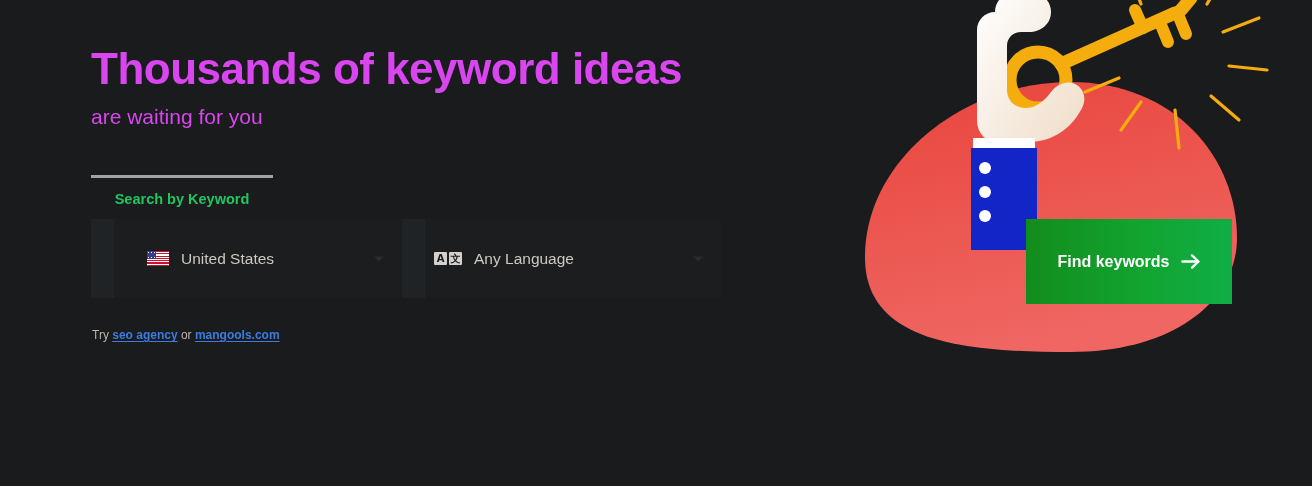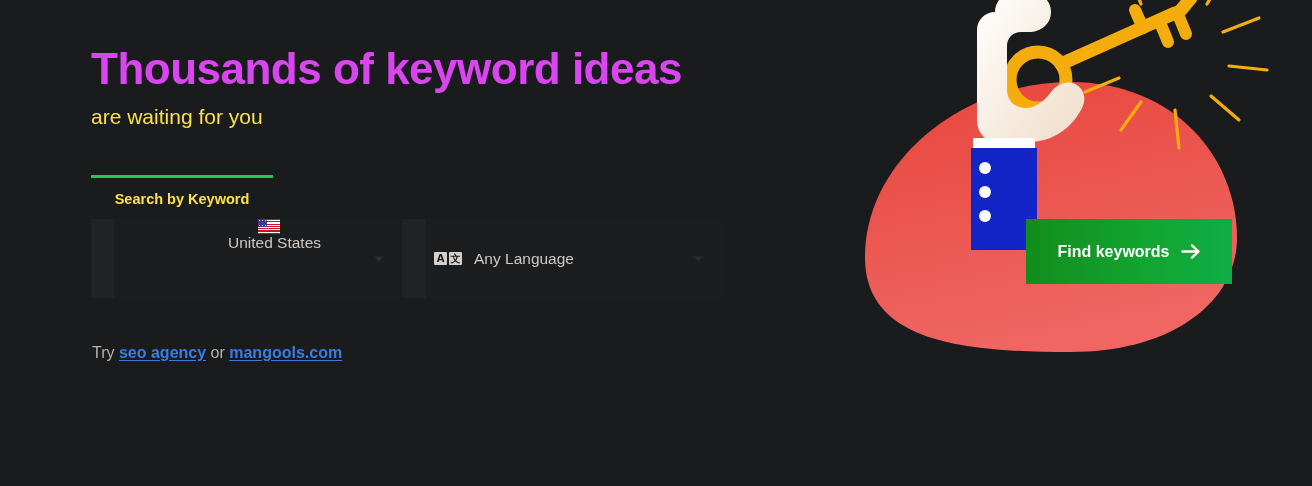--- a/index.html
+++ b/index.html
@@ -46,21 +46,21 @@
     line-height: 1.05;
     z-index: 6;
   }
 
   #subheadline {
     position: absolute;
     left: 91px;
     top: 105px;
     font-size: 21px;
     font-weight: normal;
-    color: #fde047;
+    color: #d946ef;
     z-index: 6;
   }
 
   
   #tabs {
     position: absolute;
     left: 91px;
     top: 175px;
     display: flex;
     align-items: stretch;
@@ -73,24 +73,24 @@
     display: flex;
     align-items: center;
     justify-content: center;
     font-size: 14.5px;
     cursor: pointer;
     white-space: nowrap;
   }
 
   .tab.active {
     width: 182px;
-    color: #fde047;
+    color: #22c55e;
     font-weight: bold;
     background: transparent;
-    border-top: 3px solid #22c55e;
+    border-top: 3px solid #a3a3a3;
   }
 
   .tab.inactive {
     width: 172px;
     color: #b6b0aa;
     font-weight: normal;
     background: #202325;
     margin-top: 3px;
   }
 
@@ -140,21 +140,20 @@
   .raised {
     background: #202325;
     width: 22px;
     height: 79px;
     flex: 0 0 22px;
   }
 
   #country-field {
     width: 288px;
     padding-left: 33px;
-    flex-direction: column;
   }
 
   #language-field {
     width: 296px;
     padding-left: 9px;
   }
 
   .field-icon {
     flex: 0 0 auto;
     display: inline-flex;
@@ -234,21 +233,21 @@
     border-radius: 1px;
     font-family: "DejaVu Sans", sans-serif;
   }
 
   
   #find-button {
     position: absolute;
     left: 1026px;
     top: 219px;
     width: 206px;
-    height: 65px;
+    height: 85px;
     display: flex;
     align-items: center;
     justify-content: center;
     gap: 11px;
     background: linear-gradient(to right, #128c1d 0%, #12a42f 55%, #0fae46 100%);
     border: none;
     cursor: pointer;
     z-index: 8;
   }
 
@@ -257,22 +256,22 @@
     font-size: 16px;
     font-weight: bold;
     color: #ffffff;
     white-space: nowrap;
   }
 
   
   #try-line {
     position: absolute;
     left: 92px;
-    top: 344px;
-    font-size: 16px;
+    top: 328px;
+    font-size: 12px;
     color: #b9b3ad;
     z-index: 6;
     white-space: nowrap;
   }
   #try-line a {
     color: #3b7ce0;
     font-weight: bold;
     text-decoration: underline;
     text-underline-offset: 2px;
   }

